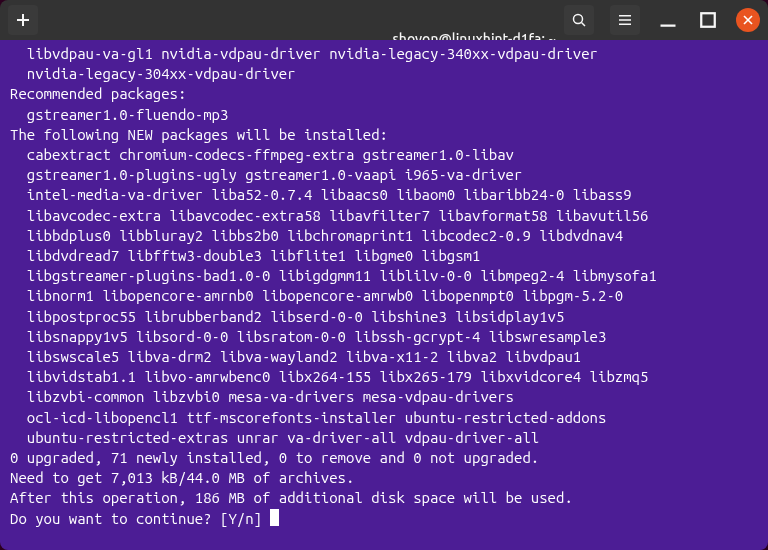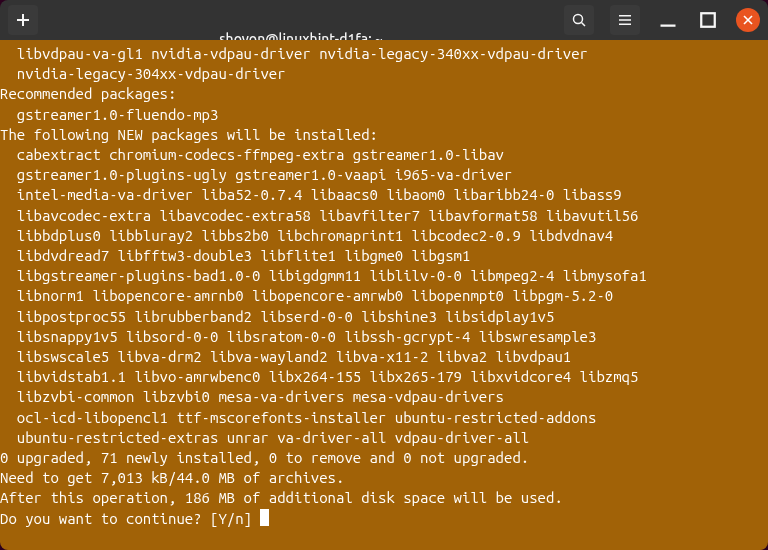--- a/index.html
+++ b/index.html
@@ -28,21 +28,21 @@
       gap: 8px;
     }
     .titlebar-left {
       display: flex;
       align-items: center;
       gap: 8px;
       flex: 0 0 auto;
     }
     .titlebar-center {
       flex: 1;
-      text-align: center;
+      text-align: right;
       color: #f7f7f7;
       font-family: Ubuntu, sans-serif;
       font-size: 14px;
       font-weight: 500;
       margin-top: 37px;
     }
     .titlebar-right {
       display: flex;
       align-items: center;
       gap: 16px;
@@ -73,22 +73,22 @@
     .win-btn {
       width: 24px;
       height: 24px;
       display: flex;
       align-items: center;
       justify-content: center;
       cursor: pointer;
     }
     .terminal {
       flex: 1;
-      background: #a16207;
-      padding: 4px 0;
+      background: #4c1d95;
+      padding: 4px 10px;
       color: #ffffff;
       font-size: 15px;
       line-height: 20.2px;
       white-space: pre;
       overflow: hidden;
     }
     .cursor {
       display: inline-block;
       width: 9px;
       height: 17px;

